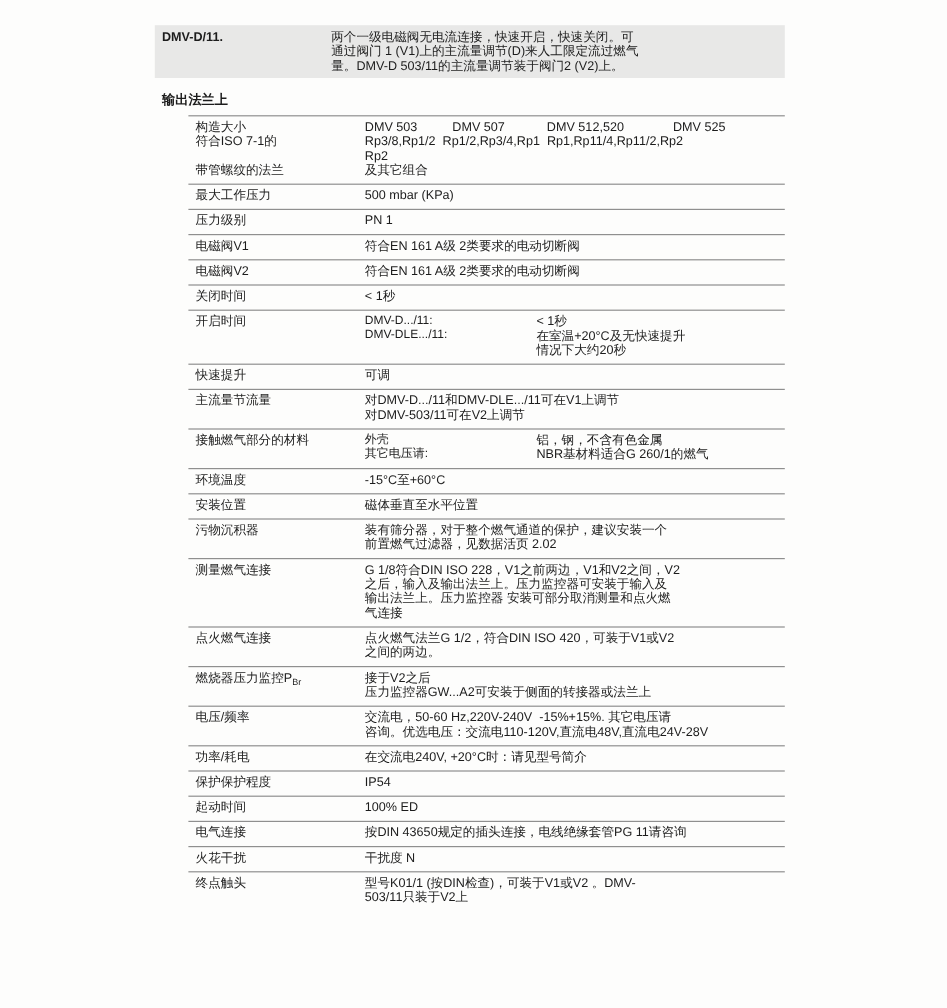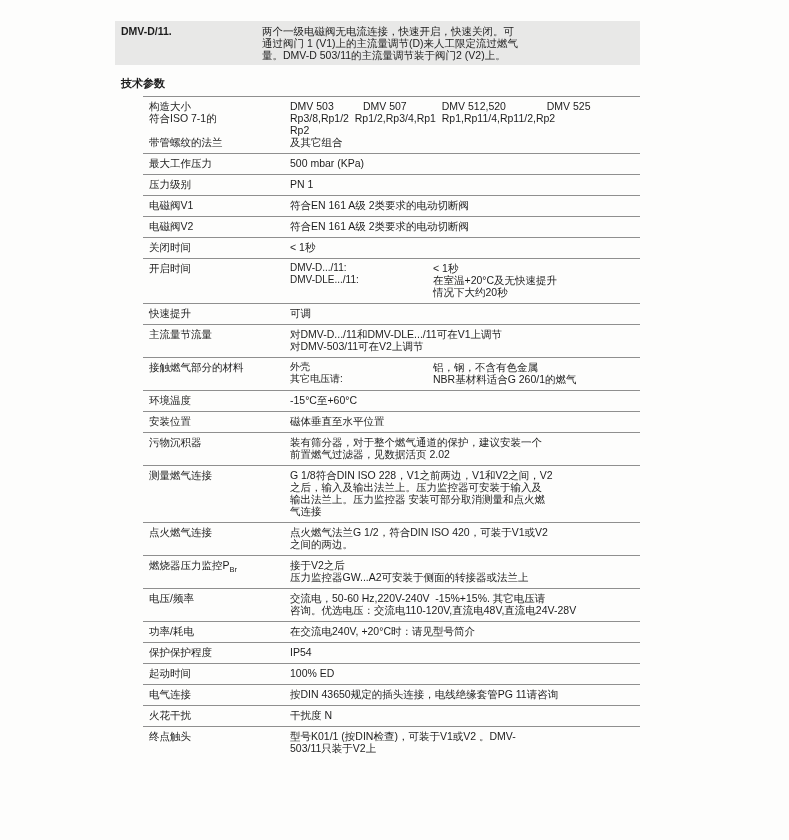--- a/index.html
+++ b/index.html
@@ -7,21 +7,21 @@
     padding: 0;
     width: 789px;
     height: 840px;
     background: #fdfdfc;
     font-family: "Liberation Sans", sans-serif;
     color: #1c1c1c;
     overflow: hidden;
   }
   .content {
     position: absolute;
-    left: 115px;
+    left: 129px;
     top: 21px;
     width: 525px;
   }
   
   .desc-row {
     display: flex;
     background: var(--hl, #e8e8e7);
     padding: 4px 0;
     margin-bottom: 4px;
   }
@@ -102,21 +102,21 @@
 
 <div class="content">
   <div id="intro-section">
       <div class="desc-row">
         <div class="desc-label">DMV-D/11.</div>
         <div class="desc-text">两个一级电磁阀无电流连接，快速开启，快速关闭。可
 通过阀门 1 (V1)上的主流量调节(D)来人工限定流过燃气
 量。DMV-D 503/11的主流量调节装于阀门2 (V2)上。</div>
       </div>
     </div>
-  <div class="section-title">技术参数</div>
+  <div class="section-title">输出法兰上</div>
   <div id="param-table" class="param-table">
       <div class="param-row">
         <div class="cell-label">构造大小
 符合ISO 7-1的
 
 带管螺纹的法兰</div>
         <div class="cell-value">DMV 503          DMV 507            DMV 512,520              DMV 525
 Rp3/8,Rp1/2  Rp1/2,Rp3/4,Rp1  Rp1,Rp11/4,Rp11/2,Rp2
 Rp2
 及其它组合</div>

